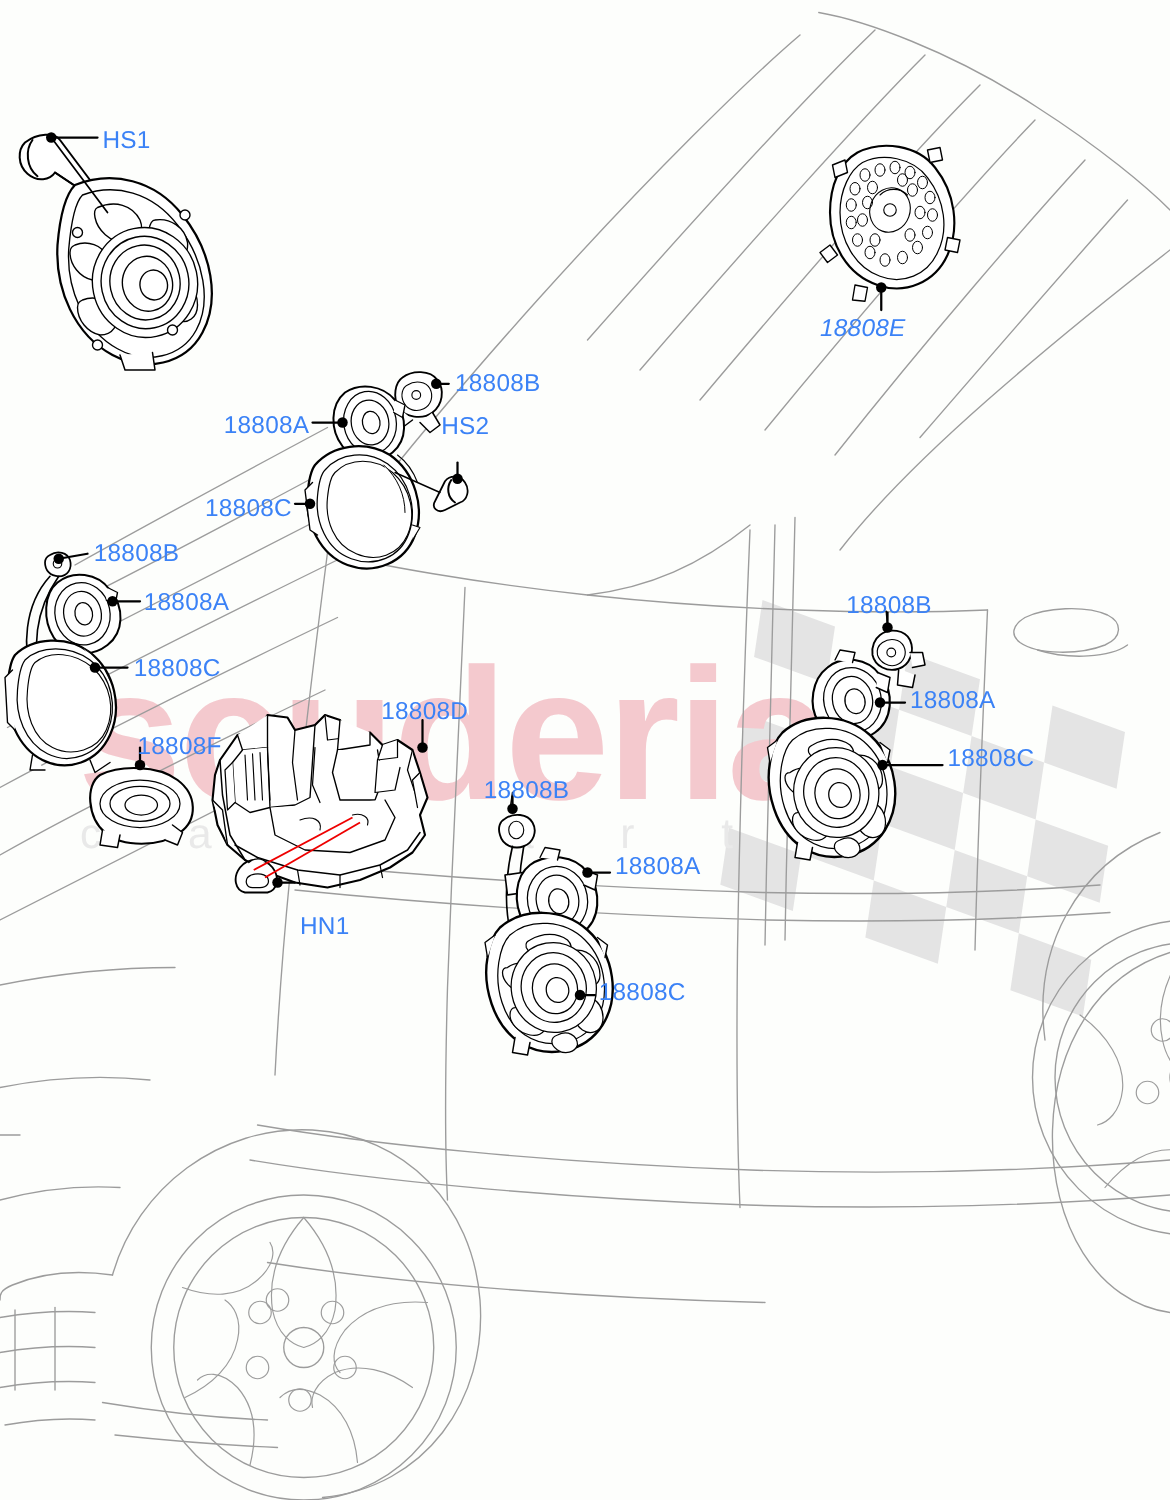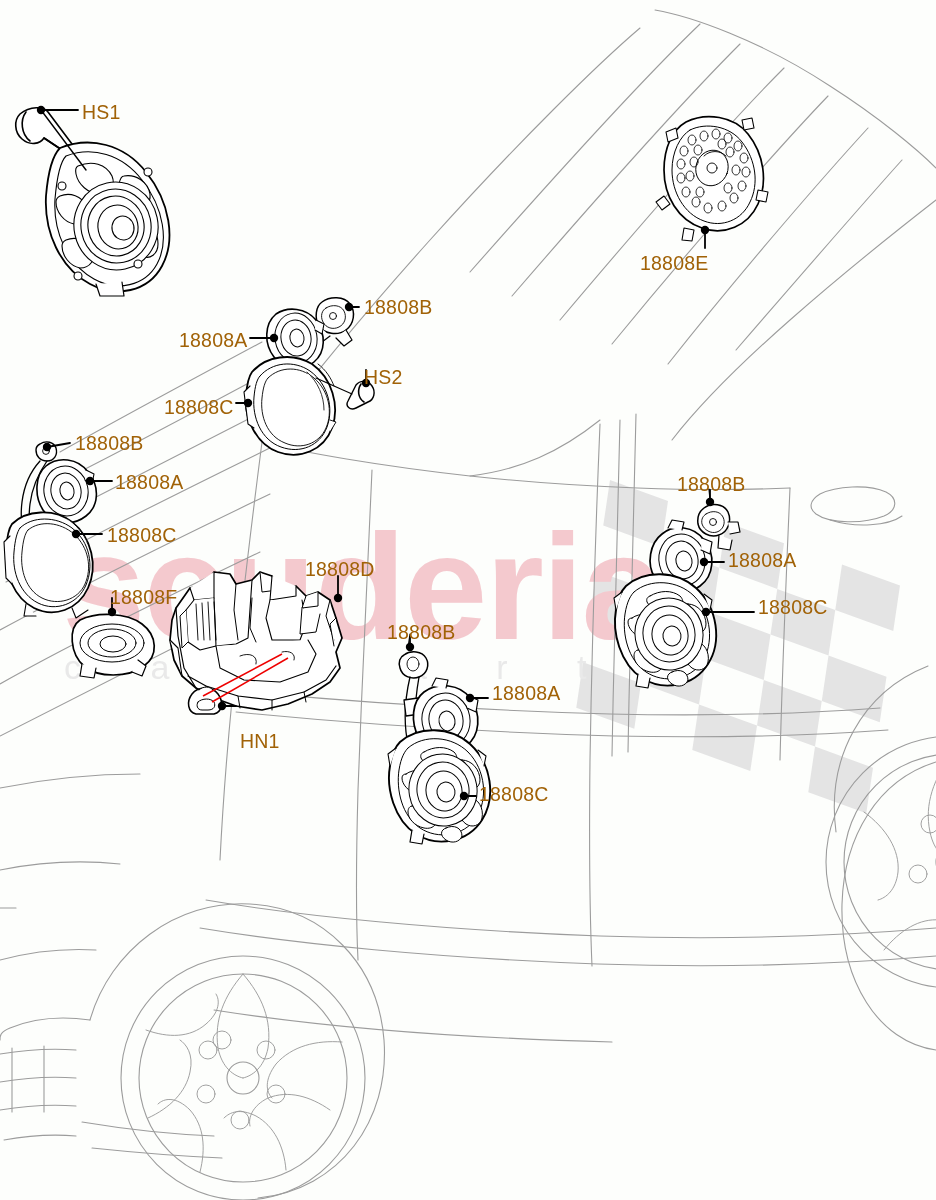--- a/index.html
+++ b/index.html
@@ -9,21 +9,21 @@
     width:936px;height:1200px;
     background:#fdfefc;
     overflow:hidden;
   }
   #diagram svg.layer{
     position:absolute;left:0;top:0;width:936px;height:1200px;
     overflow:visible;
   }
   .label{
     position:absolute;
-    color:#a16207;
+    color:#3b82f6;
     font-family:"Liberation Sans", sans-serif;
     font-size:19.5px;
     font-weight:400;
     letter-spacing:0.2px;
     white-space:nowrap;
     line-height:1;
   }
   .wm-main{
     position:absolute;
     font-family:"Liberation Sans", sans-serif;
@@ -489,24 +489,24 @@
     </g>
 
     <g stroke="#ee0000" stroke-width="1.5" fill="none">
       <path d="M203 696 L282 654"></path>
       <path d="M212 702 L288 658"></path>
     </g>
   </svg>
 
   <div id="labels">
       <div class="label" style="left: 82px; top: 103px;">HS1</div>
-      <div class="label" style="left: 640px; top: 254px;">18808E</div>
+      <div class="label" style="left: 656px; top: 254px; font-style: italic;">18808E</div>
       <div class="label" style="left: 364px; top: 298px;">18808B</div>
       <div class="label" style="left: 179px; top: 331px;">18808A</div>
-      <div class="label" style="left: 353px; top: 368px; margin-left: 11px;">HS2</div>
+      <div class="label" style="left: 353px; top: 332px;">HS2</div>
       <div class="label" style="left: 164px; top: 398px;">18808C</div>
       <div class="label" style="left: 75px; top: 434px;">18808B</div>
       <div class="label" style="left: 677px; top: 475px;">18808B</div>
       <div class="label" style="left: 115px; top: 473px;">18808A</div>
       <div class="label" style="left: 107px; top: 526px;">18808C</div>
       <div class="label" style="left: 728px; top: 551px;">18808A</div>
       <div class="label" style="left: 305px; top: 560px;">18808D</div>
       <div class="label" style="left: 79px; top: 588px; margin-left: 31px;">18808F</div>
       <div class="label" style="left: 758px; top: 598px;">18808C</div>
       <div class="label" style="left: 387px; top: 623px;">18808B</div>

